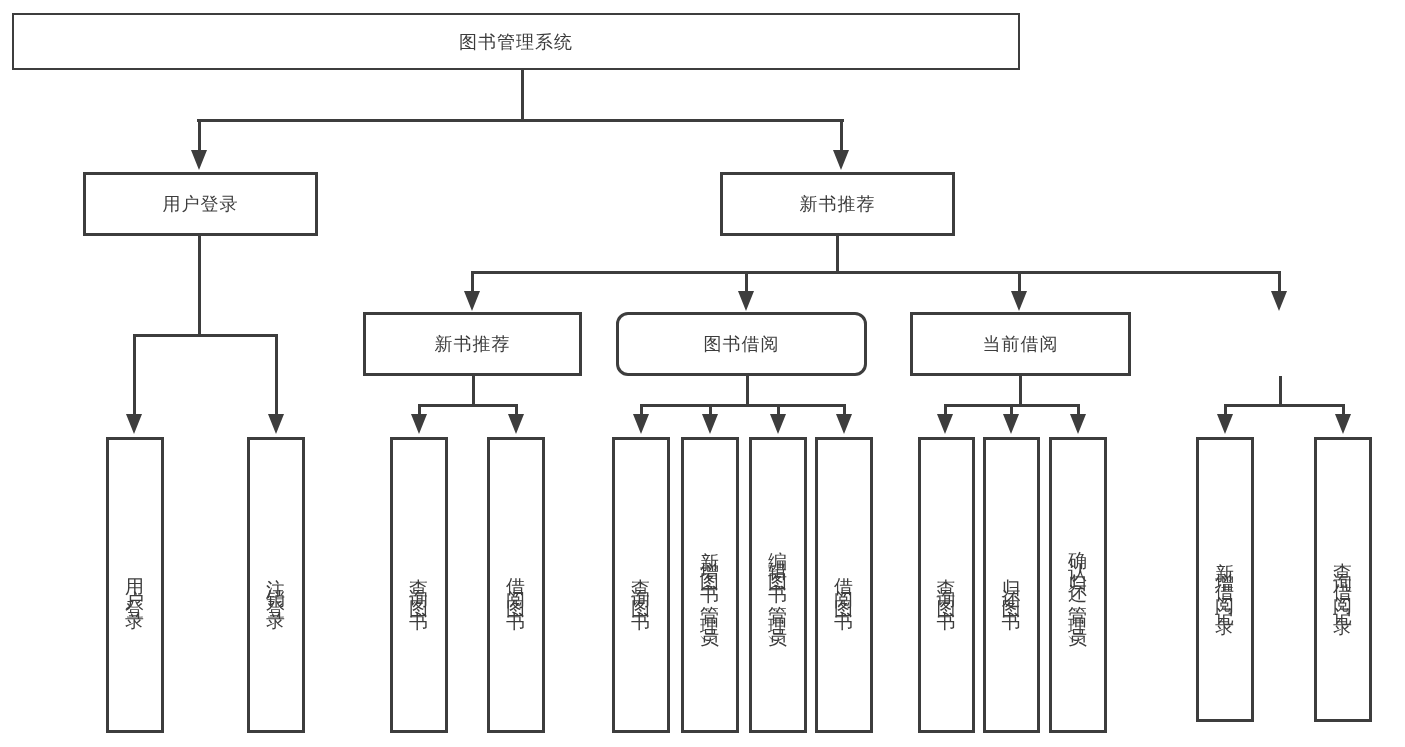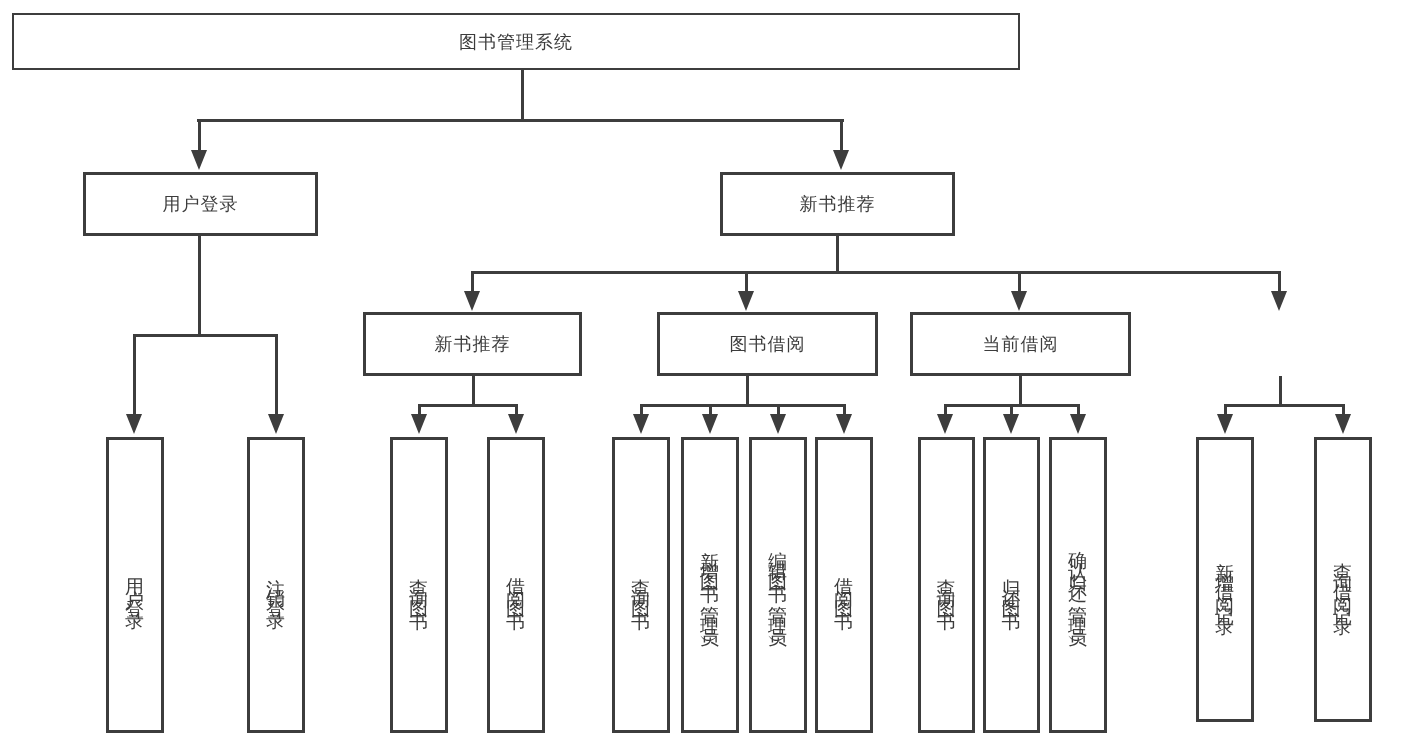--- a/index.html
+++ b/index.html
@@ -72,21 +72,21 @@
   <div class="vline" style="left:745px;top:271px;height:21px;"></div>
   <div class="ahead" style="left:738px;top:291px;"></div>
   <div class="vline" style="left:1018px;top:271px;height:21px;"></div>
   <div class="ahead" style="left:1011px;top:291px;"></div>
   <div class="vline" style="left:1278px;top:271px;height:21px;"></div>
   <div class="ahead" style="left:1271px;top:291px;"></div>
 
   <div class="node" style="left:363px;top:312px;width:219px;height:64px;">
     <span>新书推荐</span>
   </div>
-  <div class="node" style="left:657px;top:312px;width:221px;height:64px;">
+  <div class="node" style="left:616px;top:312px;width:251px;height:64px;border-radius:12px;">
     <span>图书借阅</span>
   </div>
   <div class="node" style="left:910px;top:312px;width:221px;height:64px;text-align:right;">
     <span>当前借阅</span>
   </div>
 
   <div class="vline" style="left:472px;top:376px;height:29px;"></div>
   <div class="vline" style="left:746px;top:376px;height:29px;"></div>
   <div class="vline" style="left:1019px;top:376px;height:29px;"></div>
   <div class="vline" style="left:1279px;top:376px;height:29px;"></div>

